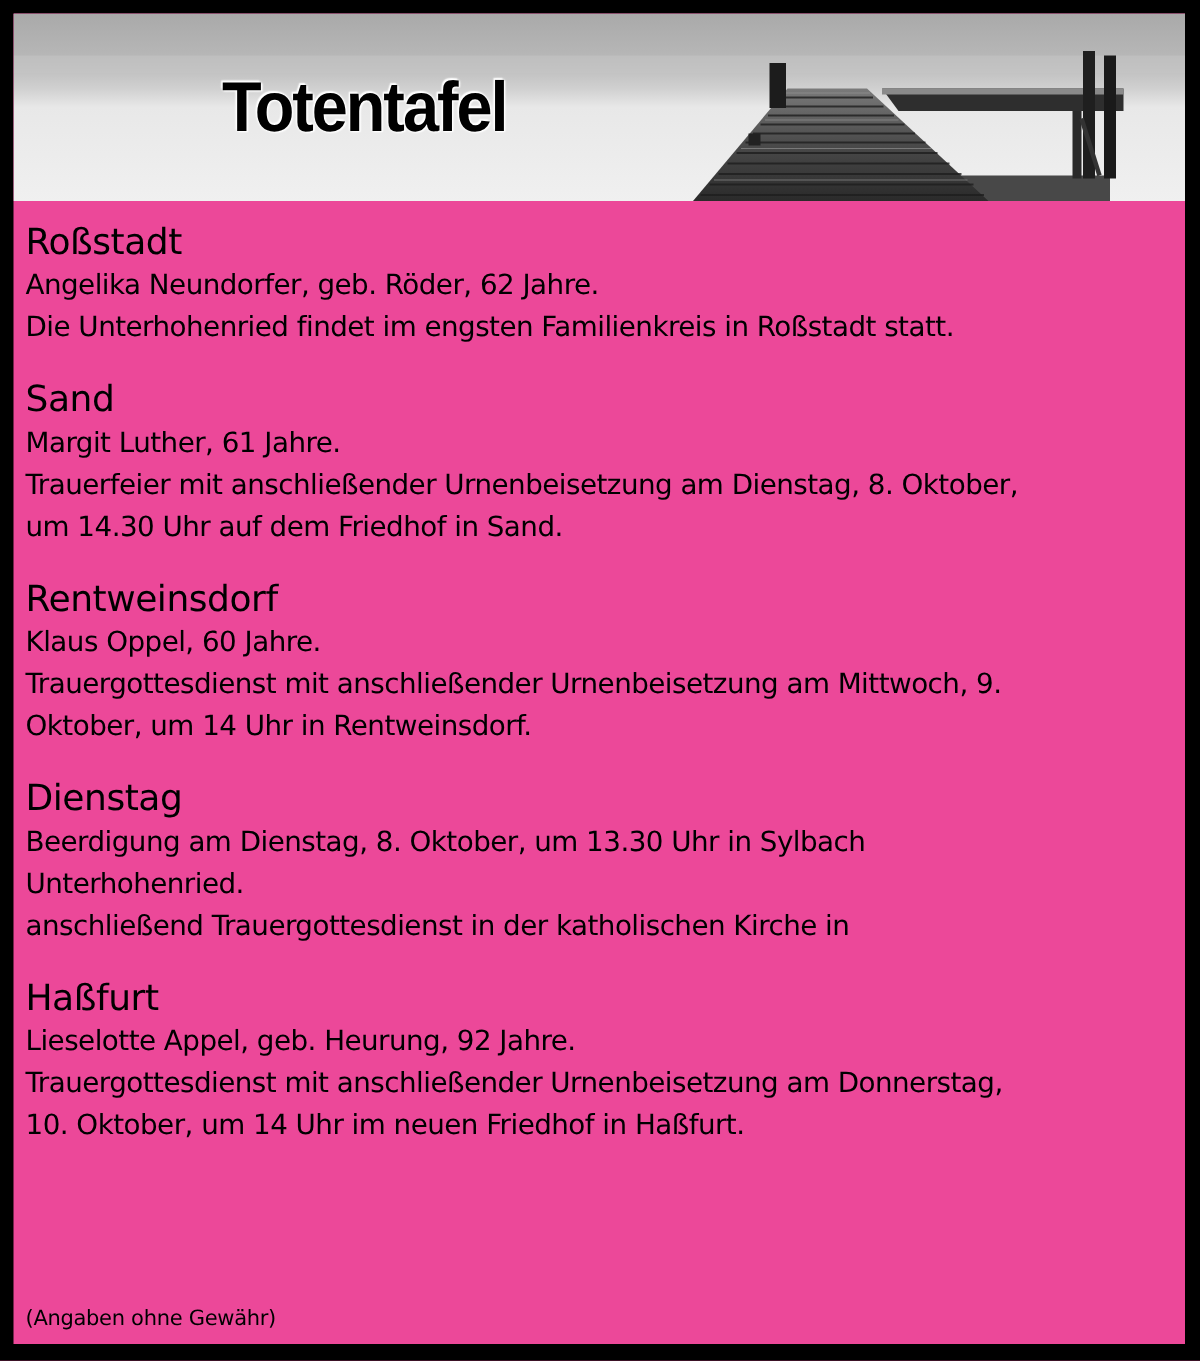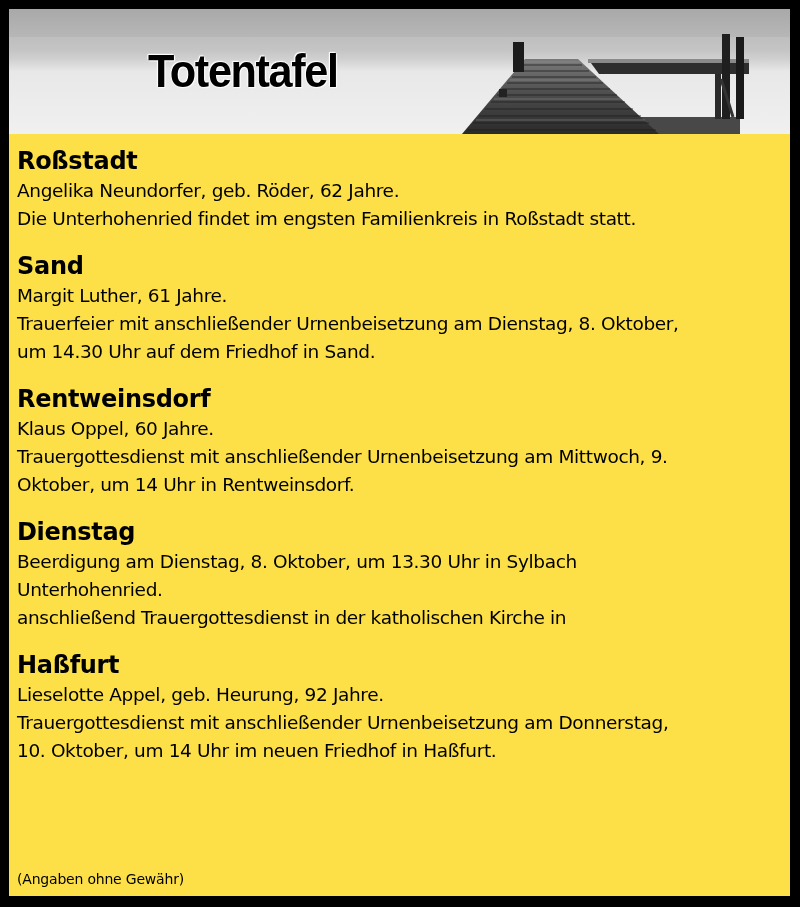--- a/index.html
+++ b/index.html
@@ -12,21 +12,21 @@
       height: 907px;
       position: relative;
       overflow: hidden;
     }
     .frame {
       position: absolute;
       left: 9px;
       top: 9px;
       width: 781px;
       height: 887px;
-      background: #fde047;
+      background: #ec4899;
       overflow: hidden;
     }
     .banner {
       position: absolute;
       left: 0;
       top: 0;
       width: 781px;
       height: 125px;
       overflow: hidden;
       background: linear-gradient(to bottom,
@@ -59,21 +59,21 @@
       top: 136px;
       width: 768px;
       font-family: "DejaVu Sans", sans-serif;
       color: #000;
     }
     .entry {
       margin-bottom: 17px;
     }
     .place {
       font-family: "DejaVu Sans", sans-serif;
-      font-weight: bold;
+      font-weight: normal;
       font-size: 24px;
       line-height: 32px;
       letter-spacing: -0.3px;
       margin: 0;
     }
     .line {
       font-size: 18.5px;
       line-height: 28px;
       letter-spacing: -0.35px;
       margin: 0;

